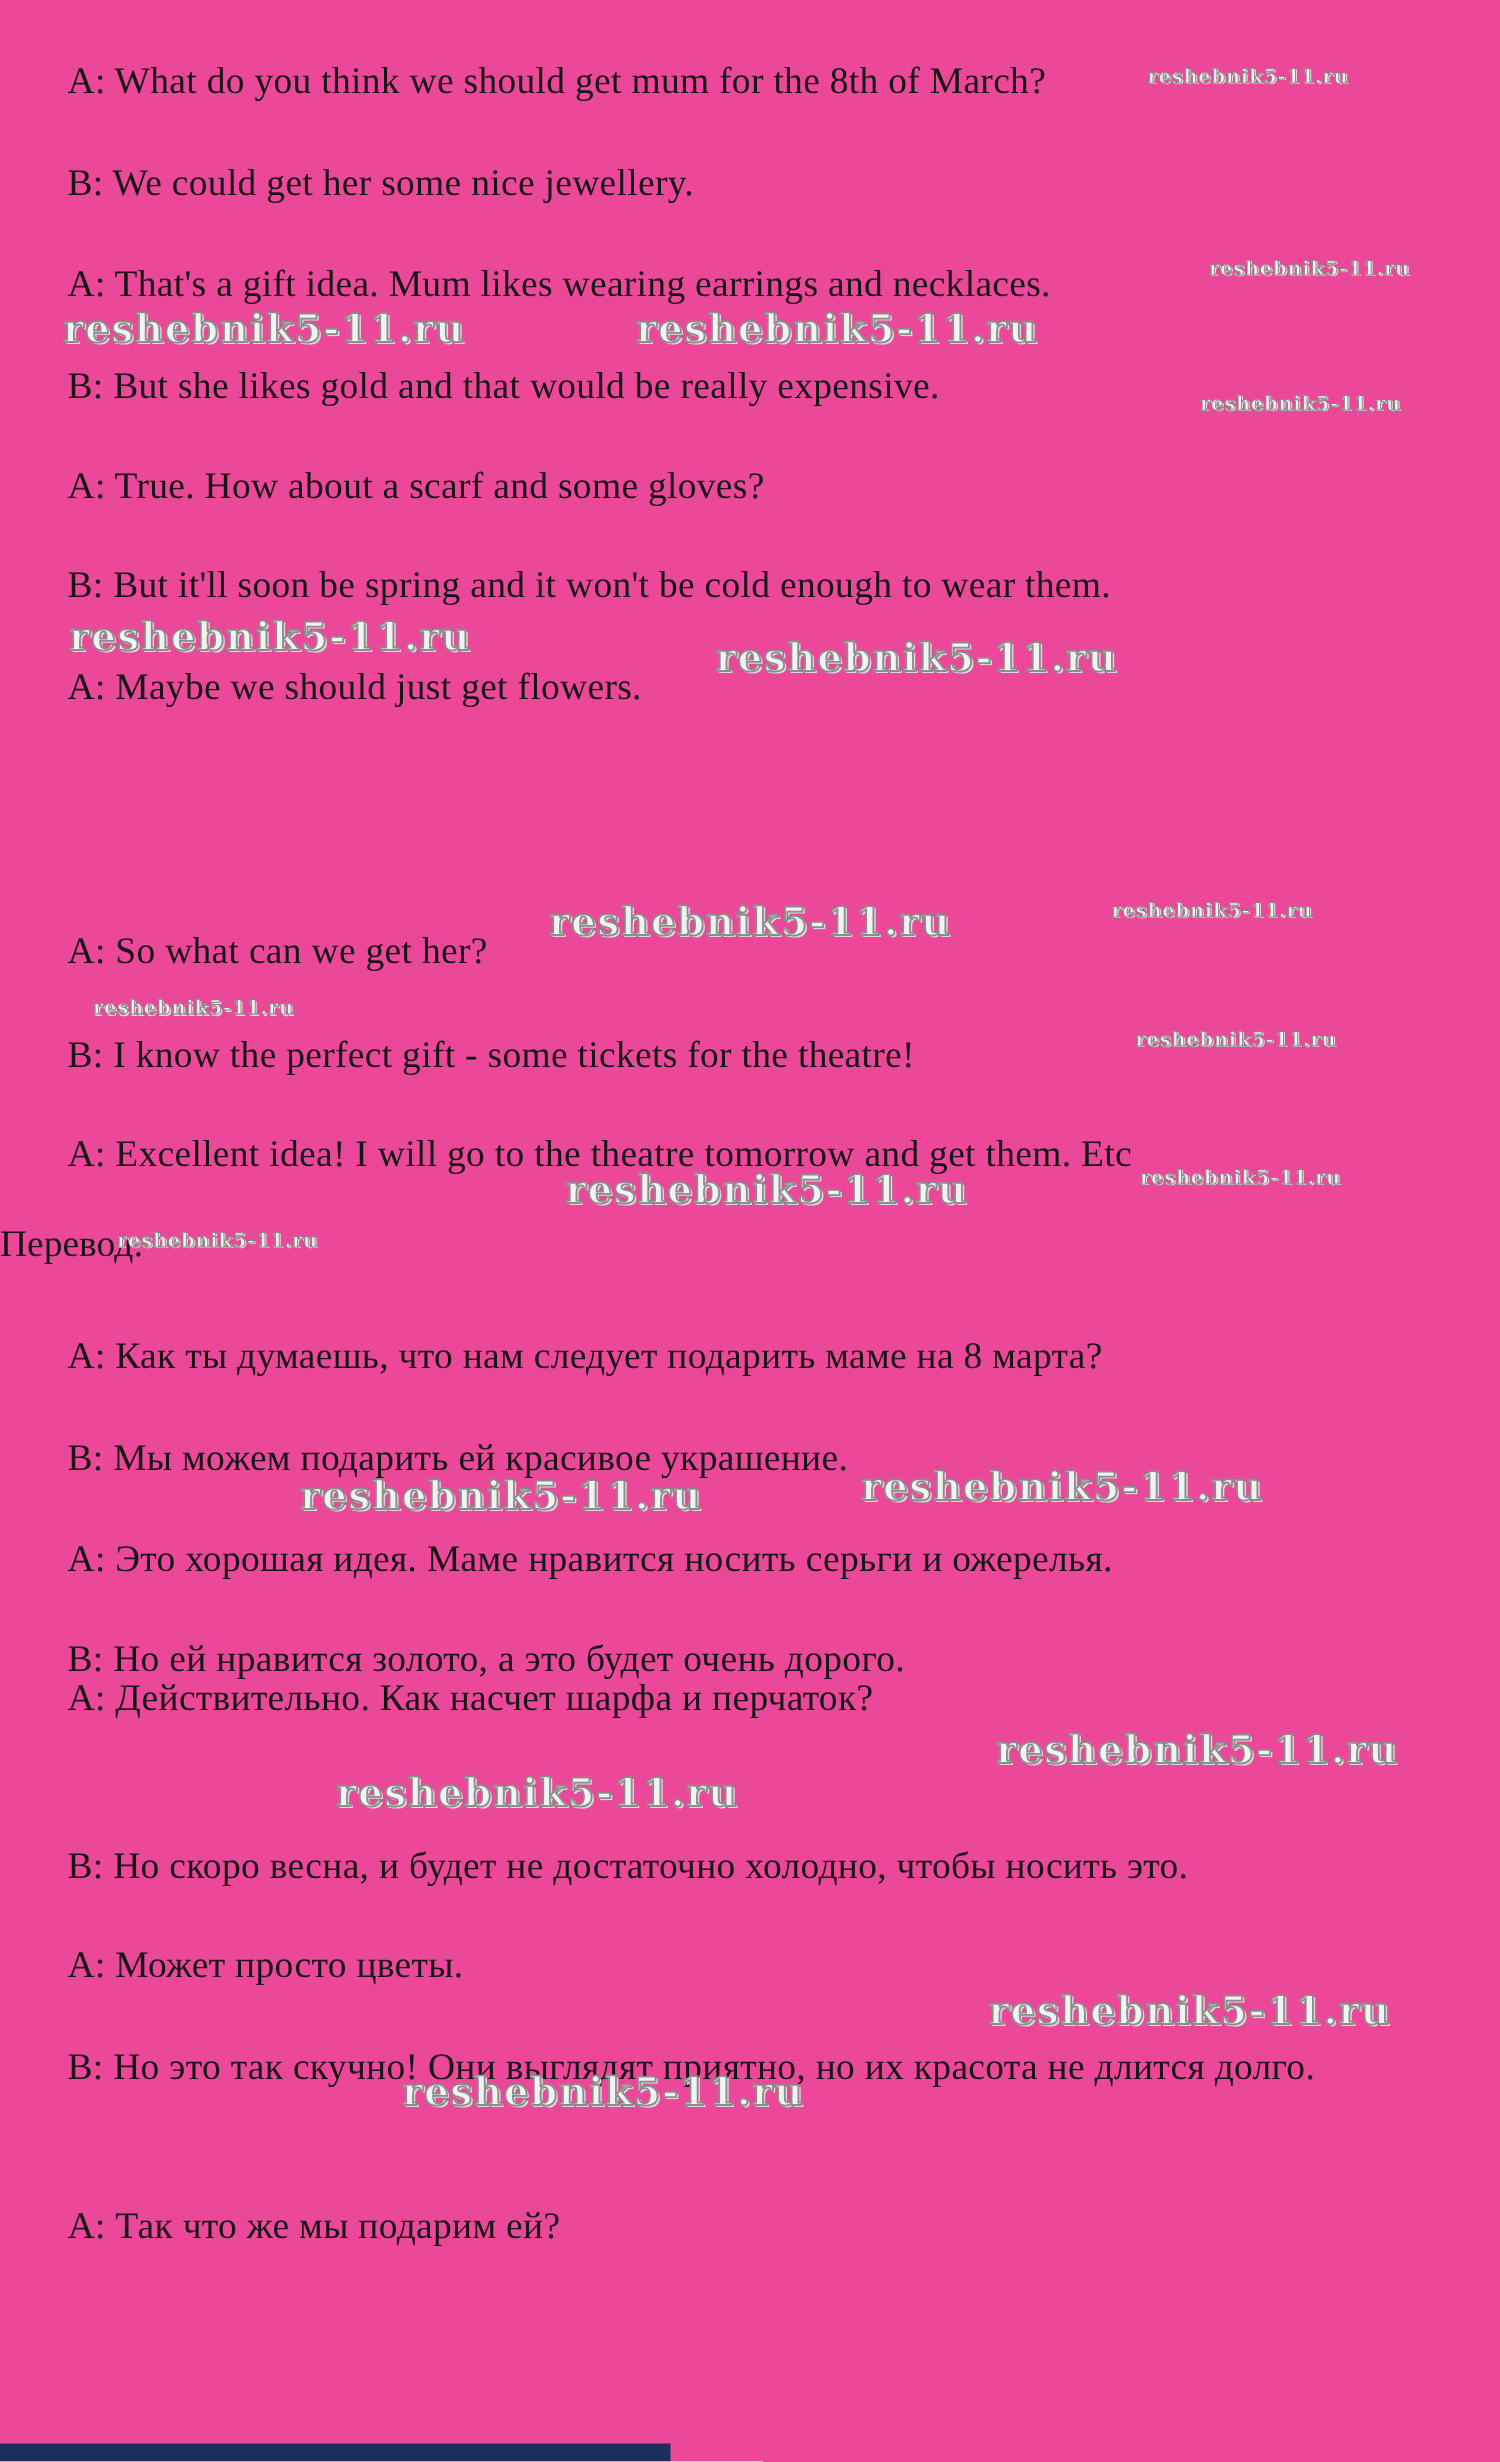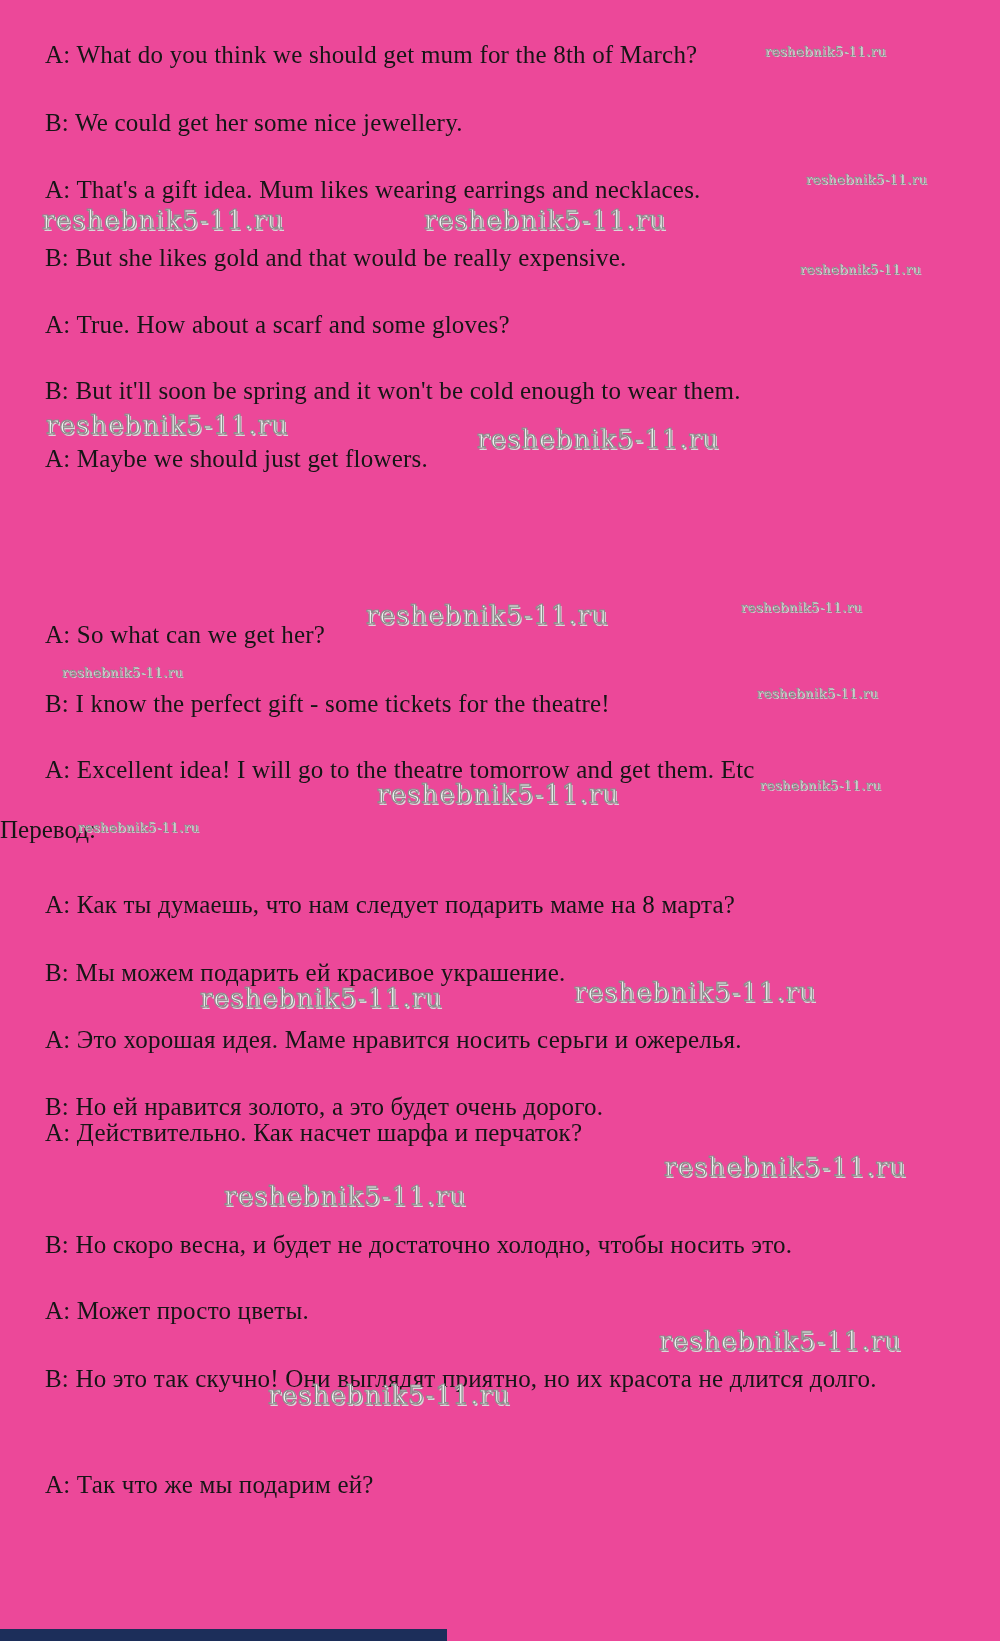--- a/index.html
+++ b/index.html
@@ -31,21 +31,21 @@
     width: 1000px;
     text-align: left;
     font-size: 25px;
     color: #161616;
     z-index: 1;
   }
 
   .wm {
     position: absolute;
     font-family: "DejaVu Serif", serif;
-    font-weight: normal;
+    font-weight: bold;
     white-space: nowrap;
     color: #f2f2f2;
     -webkit-text-stroke: 1.2px #8c8c8c;
     text-shadow: 1.5px 1.5px 0 #d9d9d9;
     letter-spacing: 1px;
     z-index: 2;
   }
   .wm.big { font-size: 26px; }
   .wm.small {
     font-size: 13px;

